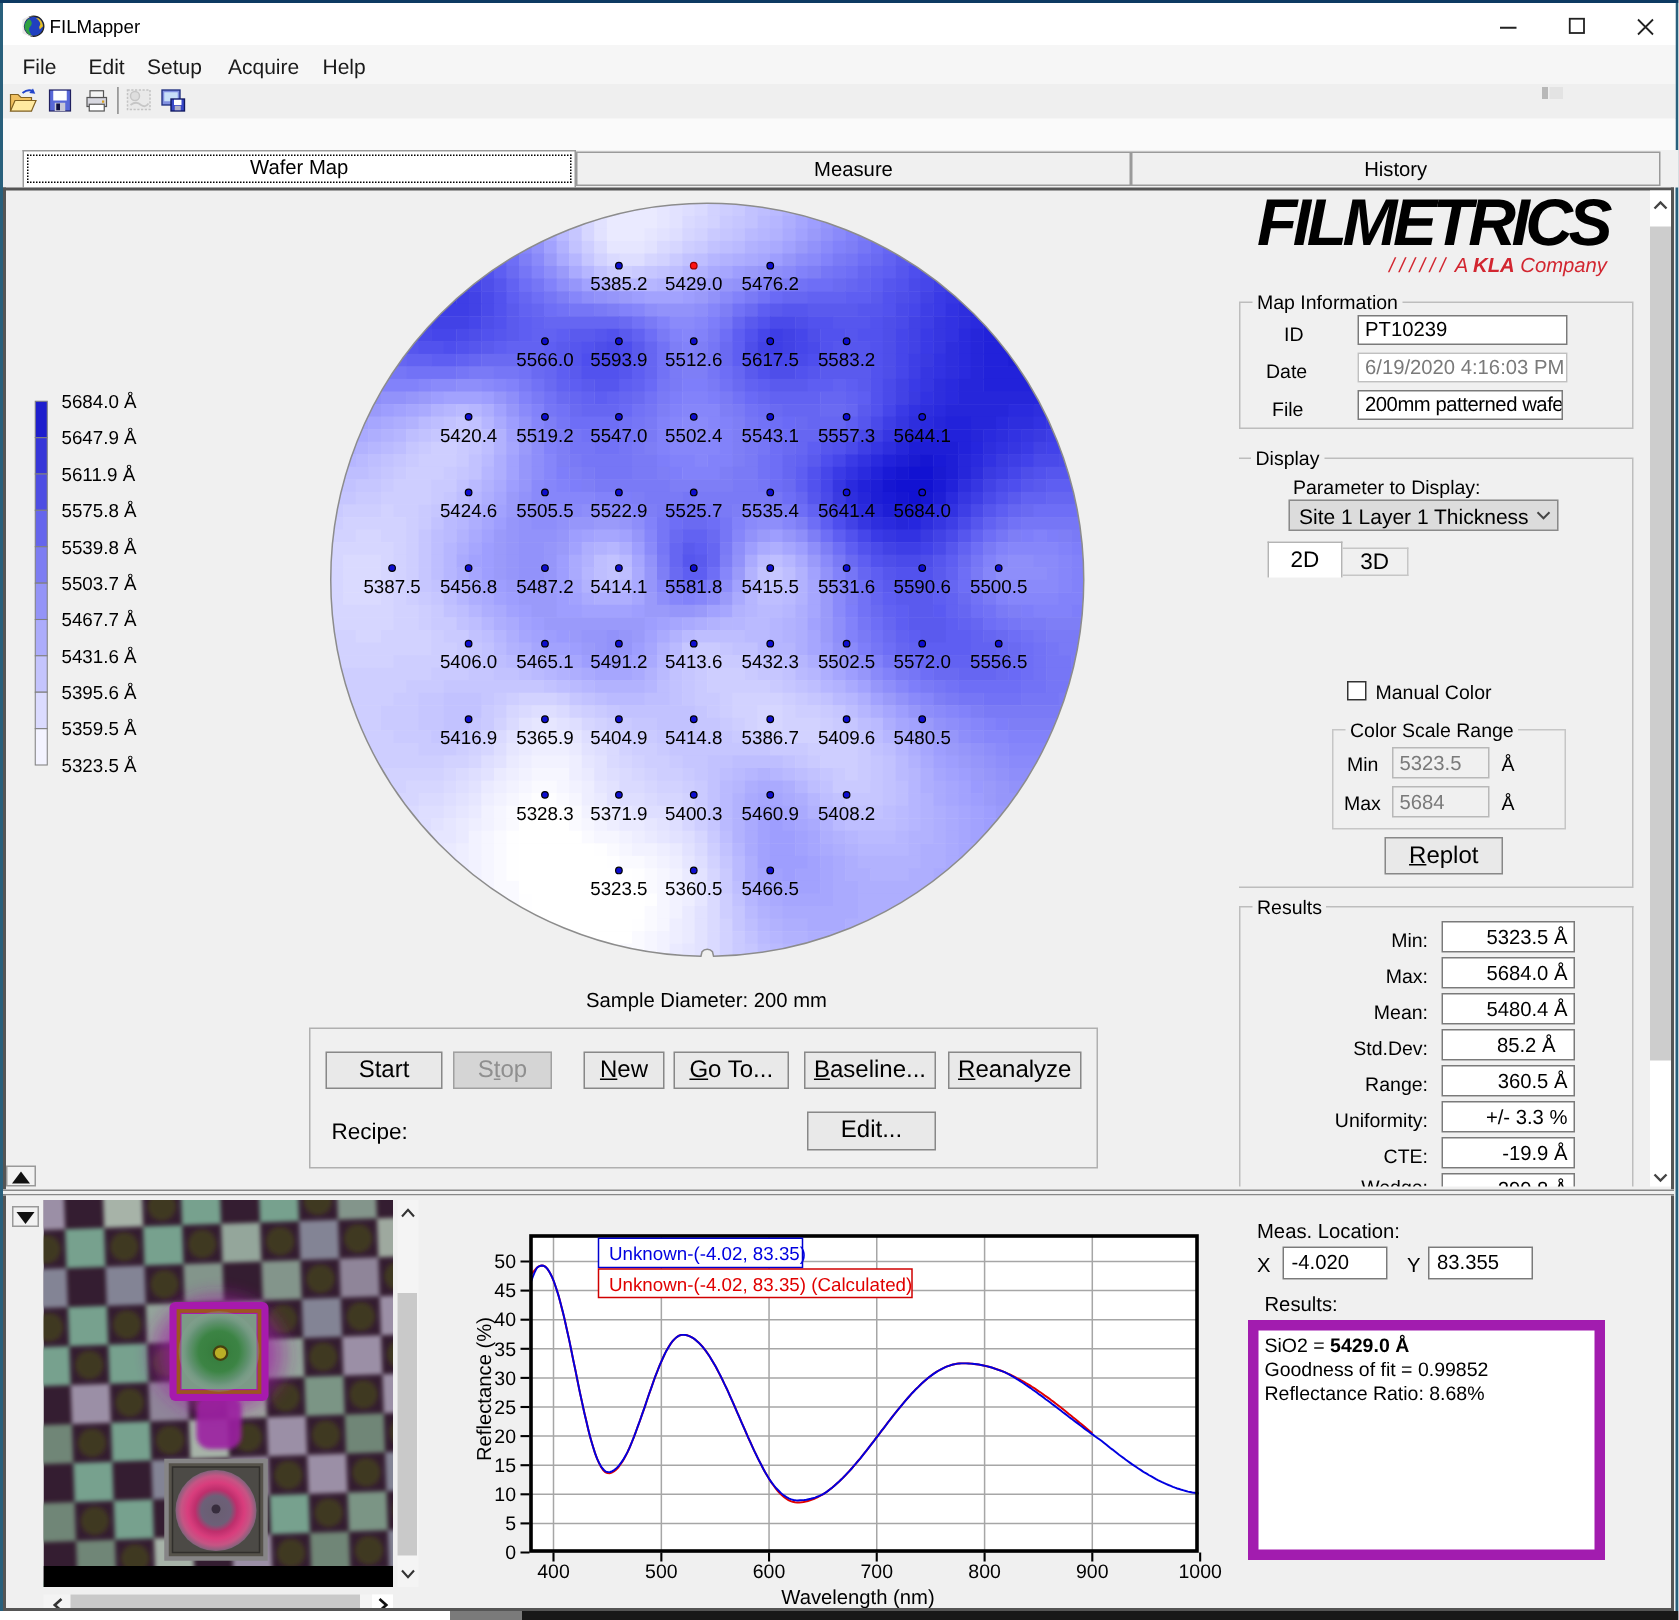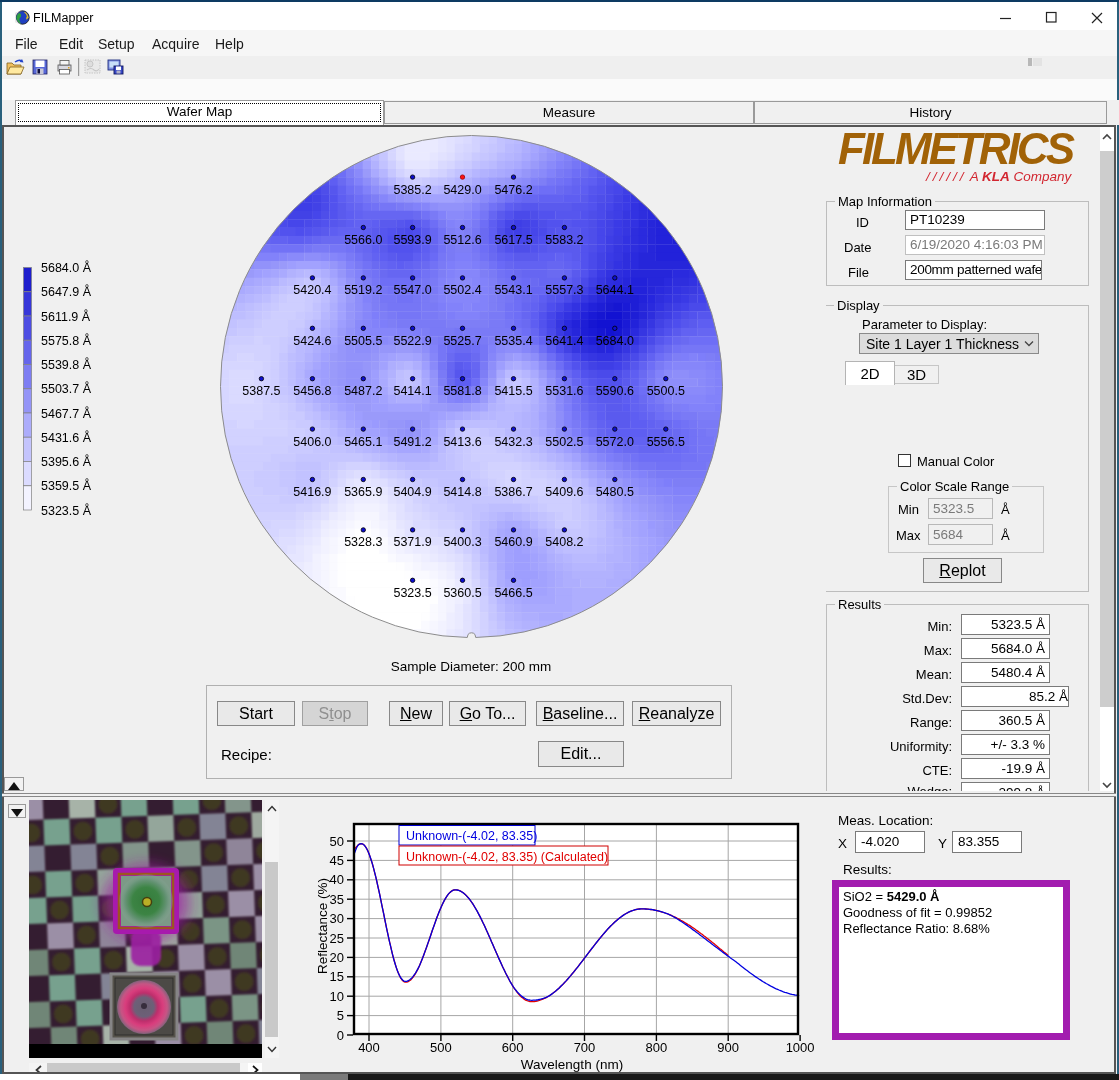--- a/index.html
+++ b/index.html
@@ -2483,21 +2483,21 @@
       <text x="41" y="441.8" text-anchor="start">5431.6 Å</text>
       <text x="41" y="466.0" text-anchor="start">5395.6 Å</text>
       <text x="41" y="490.2" text-anchor="start">5359.5 Å</text>
       <text x="41" y="514.5" text-anchor="start">5323.5 Å</text>
     </g>
 <text x="471" y="671" font-size="13.5" fill="#000" text-anchor="middle" font-family="Liberation Sans, sans-serif">Sample Diameter: 200 mm</text>
 </svg>
 
 <div class="abs" style="left:826px;top:128px;width:270px;height:663px;overflow:hidden">
  <div class="abs" style="left:12px;top:3px;width:245px;height:38px;overflow:hidden">
-   <div style="font-family:'Liberation Sans',sans-serif;font-weight:bold;font-style:italic;font-size:44px;color:#a16207;letter-spacing:-3px;line-height:36px;">FILMETRICS</div>
+   <div style="font-family:'Liberation Sans',sans-serif;font-weight:bold;font-style:italic;font-size:44px;color:#000000;letter-spacing:-3px;line-height:36px;">FILMETRICS</div>
  </div>
  <div class="abs" style="left:100px;top:41px;width:170px;height:15px;color:#d22630;font-style:italic;font-size:13.5px;white-space:nowrap"><span style="letter-spacing:3px">//////</span> A <b>KLA</b> Company</div>
 
  <div class="groupbox" style="left:0px;top:73px;width:263px;height:85px">
    <div class="grouplabel" style="left:8px">Map Information</div>
    <div class="lbl" style="left:29px;top:13px">ID</div>
    <div class="textbox" style="left:78px;top:8px;width:140px;height:20px;line-height:18px;padding-left:4px">PT10239</div>
    <div class="lbl" style="left:17px;top:38px">Date</div>
    <div class="textbox" style="left:78px;top:33px;width:140px;height:20px;line-height:18px;padding-left:4px;border-color:#c0c0c0;color:#7a7a7a">6/19/2020 4:16:03 PM</div>
    <div class="lbl" style="left:21px;top:63px">File</div>
@@ -2530,21 +2530,21 @@
 
  <div class="groupbox" style="left:0px;top:476px;width:263px;height:206px;border-bottom:none">
    <div class="grouplabel" style="left:8px">Results</div>
    <div class="lbl" style="left:0px;top:14px;width:125px;text-align:right">Min:</div>
    <div class="textbox" style="left:134px;top:9px;width:89px;height:21px;line-height:19px;text-align:right;padding-right:4px">5323.5 Å</div>
    <div class="lbl" style="left:0px;top:38px;width:125px;text-align:right">Max:</div>
    <div class="textbox" style="left:134px;top:33px;width:89px;height:21px;line-height:19px;text-align:right;padding-right:4px">5684.0 Å</div>
    <div class="lbl" style="left:0px;top:62px;width:125px;text-align:right">Mean:</div>
    <div class="textbox" style="left:134px;top:57px;width:89px;height:21px;line-height:19px;text-align:right;padding-right:4px">5480.4 Å</div>
    <div class="lbl" style="left:0px;top:86px;width:125px;text-align:right">Std.Dev:</div>
-   <div class="textbox" style="left:134px;top:81px;width:108px;height:21px;line-height:19px;text-align:right;padding-right:0">85.2 Å</div>
+   <div class="textbox" style="left:134px;top:81px;width:89px;height:21px;line-height:19px;text-align:right;padding-right:12px">85.2 Å</div>
    <div class="lbl" style="left:0px;top:110px;width:125px;text-align:right">Range:</div>
    <div class="textbox" style="left:134px;top:105px;width:89px;height:21px;line-height:19px;text-align:right;padding-right:4px">360.5 Å</div>
    <div class="lbl" style="left:0px;top:134px;width:125px;text-align:right">Uniformity:</div>
    <div class="textbox" style="left:134px;top:129px;width:89px;height:21px;line-height:19px;text-align:right;padding-right:4px">+/- 3.3 %</div>
    <div class="lbl" style="left:0px;top:158px;width:125px;text-align:right">CTE:</div>
    <div class="textbox" style="left:134px;top:153px;width:89px;height:21px;line-height:19px;text-align:right;padding-right:4px">-19.9 Å</div>
    <div class="lbl" style="left:0px;top:179px;width:125px;text-align:right">Wedge:</div>
    <div class="textbox" style="left:134px;top:177px;width:89px;height:21px;line-height:19px;text-align:right;padding-right:4px">299.8 Å</div>
  </div>
 </div>

